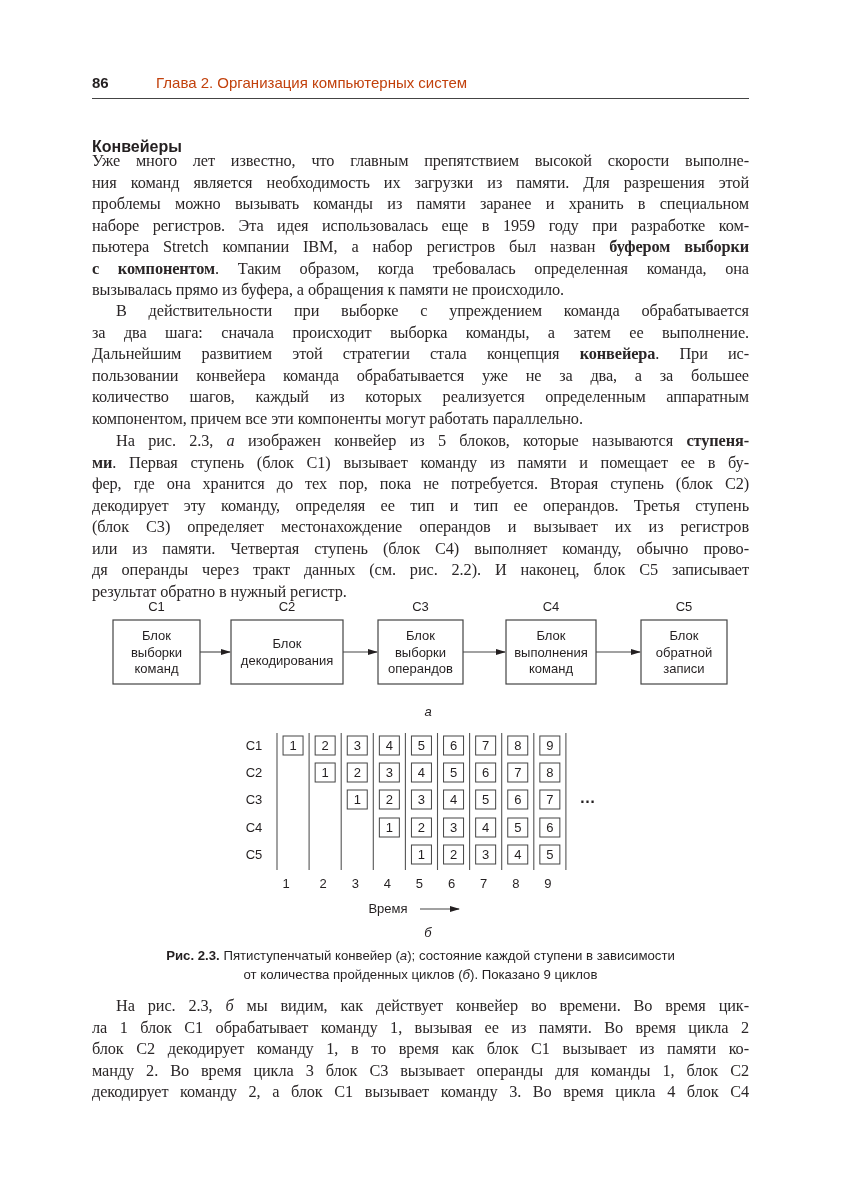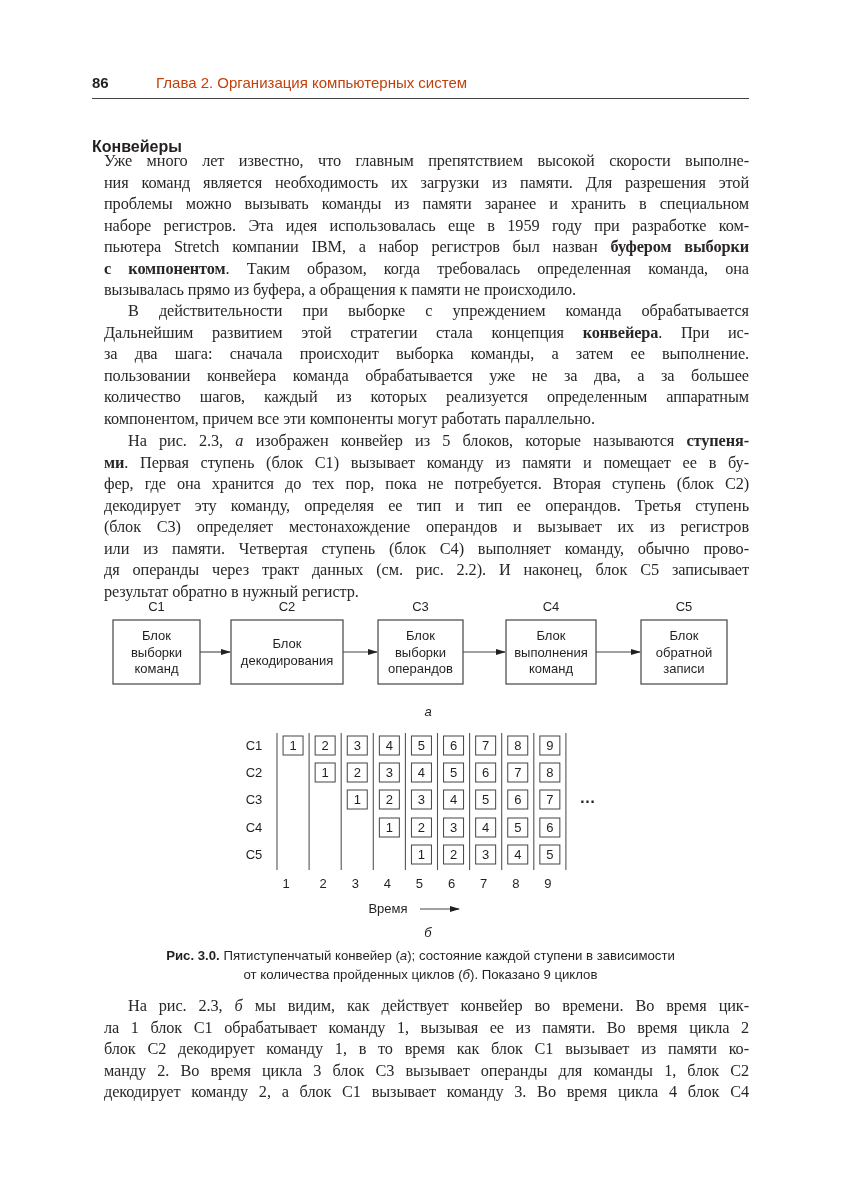--- a/index.html
+++ b/index.html
@@ -2,21 +2,21 @@
 <html><head>
 <meta charset="utf-8">
 <style>
   html, body { margin:0; padding:0; background:#ffffff; }
   body { width:841px; height:1200px; position:relative; overflow:hidden; color:#231f20; }
   .header { position:absolute; left:92px; top:72px; width:657px; height:26px; border-bottom:1.2px solid #444; }
   .page-num { position:absolute; left:0; top:2px; font-family:"Liberation Sans", sans-serif; font-weight:bold; font-size:15px; }
   .running-title { position:absolute; left:64px; top:2px; font-family:"Liberation Sans", sans-serif; font-size:15px; color:#c2410c; }
   .section-title { position:absolute; left:92px; top:138px; font-family:"Liberation Sans", sans-serif; font-weight:bold; font-size:16px; color:#231f20; }
   .para { position:absolute; left:92px; width:657px; font-family:"Liberation Serif", serif; font-size:16.3px; line-height:21.5px; text-align:justify; color:#2a2627; letter-spacing:-0.1px; }
-  .para .line { display:block; text-align:justify; text-align-last:justify; white-space:nowrap;margin-left:12px; }
+  .para .line { display:block; text-align:justify; text-align-last:justify; white-space:nowrap; }
   .para .line.last { text-align-last:left; }
   .para .line.indent { padding-left:24px; }
   b { font-weight:bold; }
   i { font-style:italic; }
   .fig { position:absolute; left:0; top:0; width:841px; height:1200px; pointer-events:none; }
   .fig text { font-family:"Liberation Sans", sans-serif; fill:#231f20; }
   .caption { position:absolute; left:92px; width:657px; top:946px; font-family:"Liberation Sans", sans-serif; font-size:13.2px; line-height:19px; text-align:center; color:#231f20; }
   .caption b { font-weight:bold; }
 </style>
 </head>
@@ -34,22 +34,22 @@
   <span class="line">ния команд является необходимость их загрузки из памяти. Для разрешения этой</span>
   <span class="line">проблемы можно вызывать команды из памяти заранее и хранить в специальном</span>
   <span class="line">наборе регистров. Эта идея использовалась еще в 1959 году при разработке ком-</span>
   <span class="line"><span>пьютера Stretch компании IBM, а набор регистров был назван </span><b>буфером выборки</b></span>
   <span class="line"><b>с компонентом</b><span>. Таким образом, когда требовалась определенная команда, она</span></span>
   <span class="line last">вызывалась прямо из буфера, а обращения к памяти не происходило.</span>
 </div>
 
 <div class="para" style="top:300px;">
   <span class="line indent">В действительности при выборке с упреждением команда обрабатывается</span>
+  <span class="line">за два шага: сначала происходит выборка команды, а затем ее выполнение.</span>
   <span class="line"><span>Дальнейшим развитием этой стратегии стала концепция </span><b>конвейера</b><span>. При ис-</span></span>
-  <span class="line">за два шага: сначала происходит выборка команды, а затем ее выполнение.</span>
   <span class="line">пользовании конвейера команда обрабатывается уже не за два, а за большее</span>
   <span class="line">количество шагов, каждый из которых реализуется определенным аппаратным</span>
   <span class="line last">компонентом, причем все эти компоненты могут работать параллельно.</span>
 </div>
 
 <div class="para" style="top:430px;">
   <span class="line indent"><span>На рис. 2.3, </span><i>а</i><span> изображен конвейер из 5 блоков, которые называются </span><b>ступеня-</b></span>
   <span class="line"><b>ми</b><span>. Первая ступень (блок С1) вызывает команду из памяти и помещает ее в бу-</span></span>
   <span class="line">фер, где она хранится до тех пор, пока не потребуется. Вторая ступень (блок С2)</span>
   <span class="line">декодирует эту команду, определяя ее тип и тип ее операндов. Третья ступень</span>
@@ -272,21 +272,21 @@
       <text x="483.65000000000003" y="888" text-anchor="middle" font-size="13">7</text>
       <text x="515.75" y="888" text-anchor="middle" font-size="13">8</text>
       <text x="547.8499999999999" y="888" text-anchor="middle" font-size="13">9</text>
       <text x="388" y="913" text-anchor="middle" font-size="13">Время</text>
       <line x1="420" y1="909" x2="459" y2="909" stroke="#444" stroke-width="1.1" marker-end="url(#arrowhead)"></line>
       <text x="428" y="937" text-anchor="middle" font-size="13" font-style="italic">б</text>
     </g>
 </svg>
 
 <div class="caption">
-  <div><b>Рис. 3.0.</b><span> Пятиступенчатый конвейер (</span><i>а</i><span>); состояние каждой ступени в зависимости</span></div>
+  <div><b>Рис. 2.3.</b><span> Пятиступенчатый конвейер (</span><i>а</i><span>); состояние каждой ступени в зависимости</span></div>
   <div><span>от количества пройденных циклов (</span><i>б</i><span>). Показано 9 циклов</span></div>
 </div>
 
 <div class="para" style="top:995px;">
   <span class="line indent"><span>На рис. 2.3, </span><i>б</i><span> мы видим, как действует конвейер во времени. Во время цик-</span></span>
   <span class="line">ла 1 блок С1 обрабатывает команду 1, вызывая ее из памяти. Во время цикла 2</span>
   <span class="line">блок С2 декодирует команду 1, в то время как блок С1 вызывает из памяти ко-</span>
   <span class="line">манду 2. Во время цикла 3 блок С3 вызывает операнды для команды 1, блок С2</span>
   <span class="line">декодирует команду 2, а блок С1 вызывает команду 3. Во время цикла 4 блок С4</span>
 </div>

